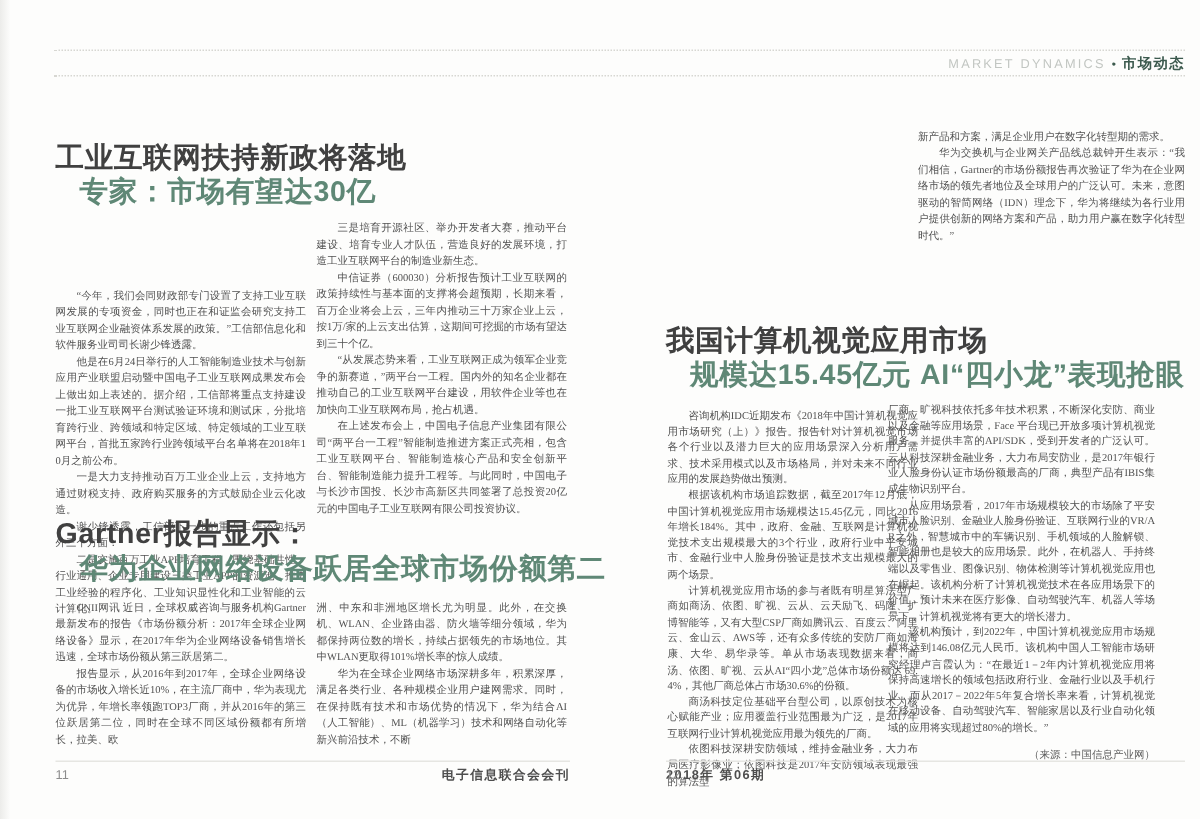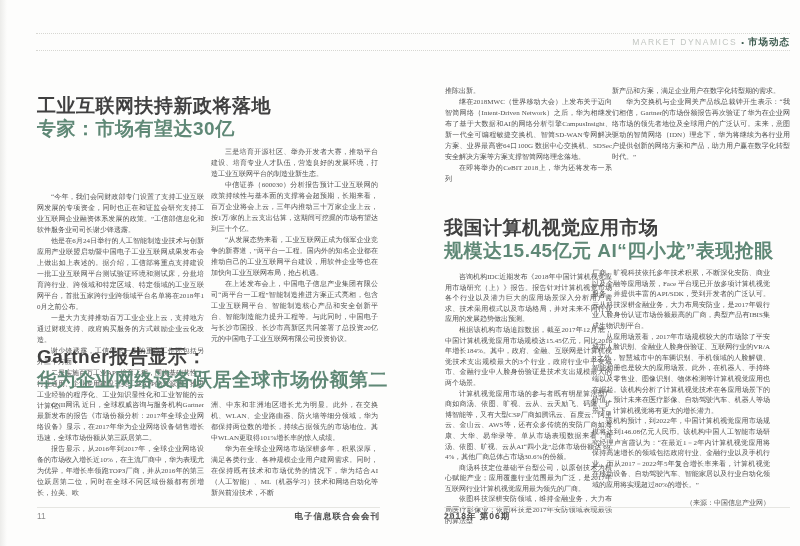--- a/index.html
+++ b/index.html
@@ -15,21 +15,21 @@
   .hdr-label{position:absolute;top:36px;font-size:9px;white-space:nowrap;}
   .hdr-left{left:36px;}
   .hdr-right{right:10px;}
   .hdr-zh{color:#3c5a4e;font-weight:bold;font-size:9.5px;letter-spacing:1px;}
   .hdr-en{color:#c2c6c2;font-size:8.5px;letter-spacing:1.5px;}
   .hdr-sep{color:#3c5a4e;font-size:8px;margin:0 4px;}
 
   .article-title{position:absolute;margin:0;}
   .article-title .t1,.article-title .t2{display:block;font-weight:bold;font-size:19px;line-height:23px;letter-spacing:0.5px;white-space:nowrap;}
   .t1{color:#404040;}
-  .t2{color:#5f8876;}
+  .t2{color:#5f8876;margin-left:16px;}
 
   .col{position:absolute;font-family:"Liberation Serif", serif;font-size:7px;
        line-height:11px;color:#515151;text-align:justify;word-break:break-all;}
   .col p{margin:0;text-indent:2em;}
   .col p.cont{text-indent:0;}
   .col p.src{text-indent:0;text-align:right;margin-top:8px;color:#5a5a5a;}
 
   .foot-rule{position:absolute;top:507px;border-top:1px solid #e6e6e2;height:0;}
   .fr-left{left:37px;width:343px;}
   .fr-right{left:444px;width:346px;}
@@ -83,25 +83,20 @@
   <div class="col" style="left:37px;top:400px;width:167px;">
     <p>CNII网讯 近日，全球权威咨询与服务机构Gartner最新发布的报告《市场份额分析：2017年全球企业网络设备》显示，在2017年华为企业网络设备销售增长迅速，全球市场份额从第三跃居第二。</p>
     <p>报告显示，从2016年到2017年，全球企业网络设备的市场收入增长近10%，在主流厂商中，华为表现尤为优异，年增长率领跑TOP3厂商，并从2016年的第三位跃居第二位，同时在全球不同区域份额都有所增长，拉美、欧</p>
   </div>
 
   <div class="col" style="left:211px;top:400px;width:167px;">
     <p class="cont">洲、中东和非洲地区增长尤为明显。此外，在交换机、WLAN、企业路由器、防火墙等细分领域，华为都保持两位数的增长，持续占据领先的市场地位。其中WLAN更取得101%增长率的惊人成绩。</p>
     <p>华为在全球企业网络市场深耕多年，积累深厚，满足各类行业、各种规模企业用户建网需求。同时，在保持既有技术和市场优势的情况下，华为结合AI（人工智能）、ML（机器学习）技术和网络自动化等新兴前沿技术，不断</p>
   </div>
 
-  <div class="col" style="left:445px;top:86px;width:167px;">
-    <p class="cont">推陈出新。</p>
-    <p>继在2018MWC（世界移动大会）上发布关于迈向智简网络（Intent-Driven Network）之后，华为相继发布了基于大数据和AI的网络分析引擎CampusInsight、新一代全可编程敏捷交换机、智简SD-WAN专网解决方案、业界最高密64口100G 数据中心交换机、SDSec安全解决方案等方案支撑智简网络理念落地。</p>
-    <p>在即将举办的CeBIT 2018上，华为还将发布一系列</p>
-  </div>
 
   <div class="col" style="left:612px;top:86px;width:178px;">
     <p class="cont">新产品和方案，满足企业用户在数字化转型期的需求。</p>
     <p>华为交换机与企业网关产品线总裁钟开生表示：“我们相信，Gartner的市场份额报告再次验证了华为在企业网络市场的领先者地位及全球用户的广泛认可。未来，意图驱动的智简网络（IDN）理念下，华为将继续为各行业用户提供创新的网络方案和产品，助力用户赢在数字化转型时代。”</p>
   </div>
 
   <h2 class="article-title" style="left:444px;top:216px;">
     <span class="t1">我国计算机视觉应用市场</span>
     <span class="t2">规模达15.45亿元 AI“四小龙”表现抢眼</span>
   </h2>

